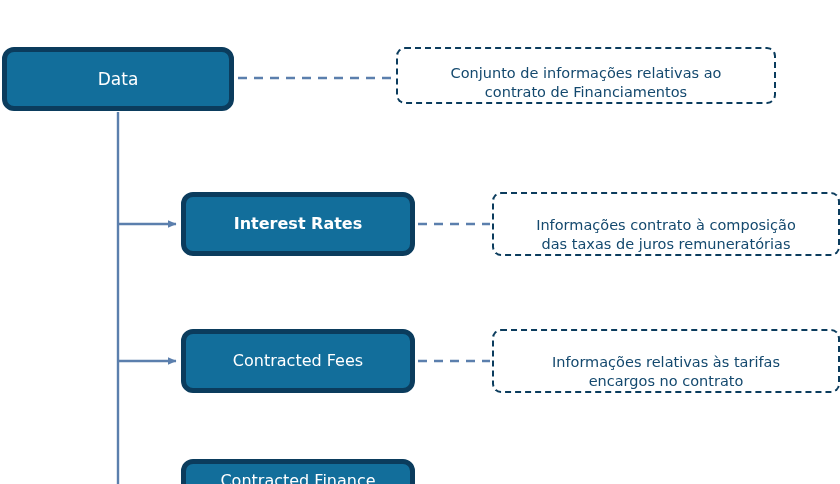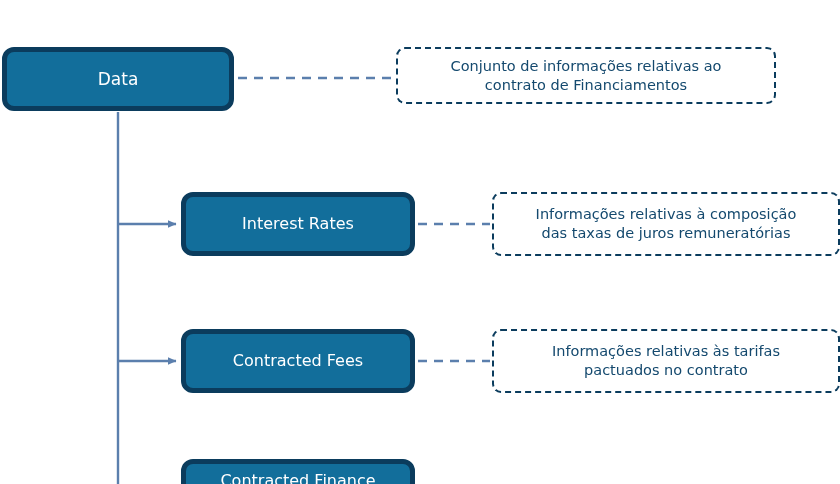--- a/index.html
+++ b/index.html
@@ -44,34 +44,34 @@
     height: 64px;
     font-size: 17px;
     font-weight: 400;
   }
   .node-child {
     left: 181px;
     width: 234px;
     height: 64px;
     font-size: 16px;
   }
-  .node-child.bold { font-weight: 400; }
+  .node-child.bold { font-weight: 700; }
   .node-child.regular { font-weight: 400; }
   .node-c1 { top: 150px; }
   .node-c2 { top: 287px; }
   .node-c3 { top: 417px; text-decoration: underline; }
   .node-label {
     padding: 0 10px;
     white-space: pre-line;
   }
   .note {
     position: absolute;
     box-sizing: border-box;
     display: flex;
-    align-items: center;
+    align-items: flex-end;
     justify-content: center;
     text-align: center;
     background: #ffffff;
     border: 2px dashed #0b3c5d;
     border-radius: 9px;
     color: #14496e;
     font-size: 14.5px;
     line-height: 1.3;
   }
   .note-label {
@@ -123,23 +123,23 @@
     <span class="node-label">Contracted Finance
 Charges</span>
   </div>
 
   <div class="note note-root">
     <span class="note-label">Conjunto de informações relativas ao
 contrato de Financiamentos</span>
   </div>
 
   <div class="note note-c1">
-    <span class="note-label">Informações relativas à composição
+    <span class="note-label">Informações contrato à composição
 das taxas de juros remuneratórias</span>
   </div>
 
   <div class="note note-c2">
     <span class="note-label">Informações relativas às tarifas
-pactuados no contrato</span>
+encargos no contrato</span>
   </div>
 
 
 </div>
 
 </body></html>

